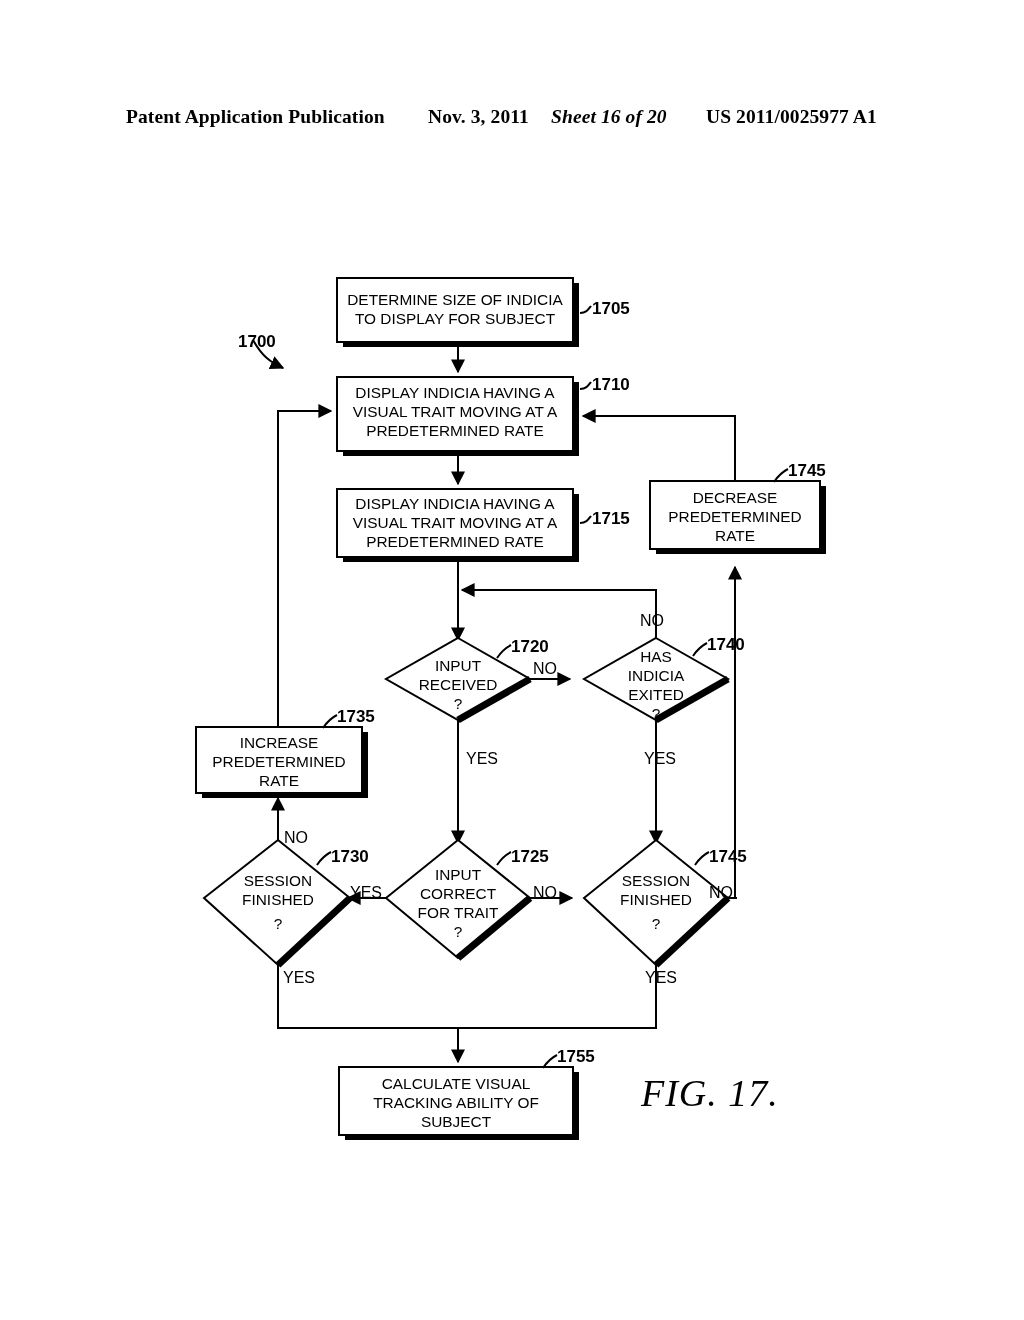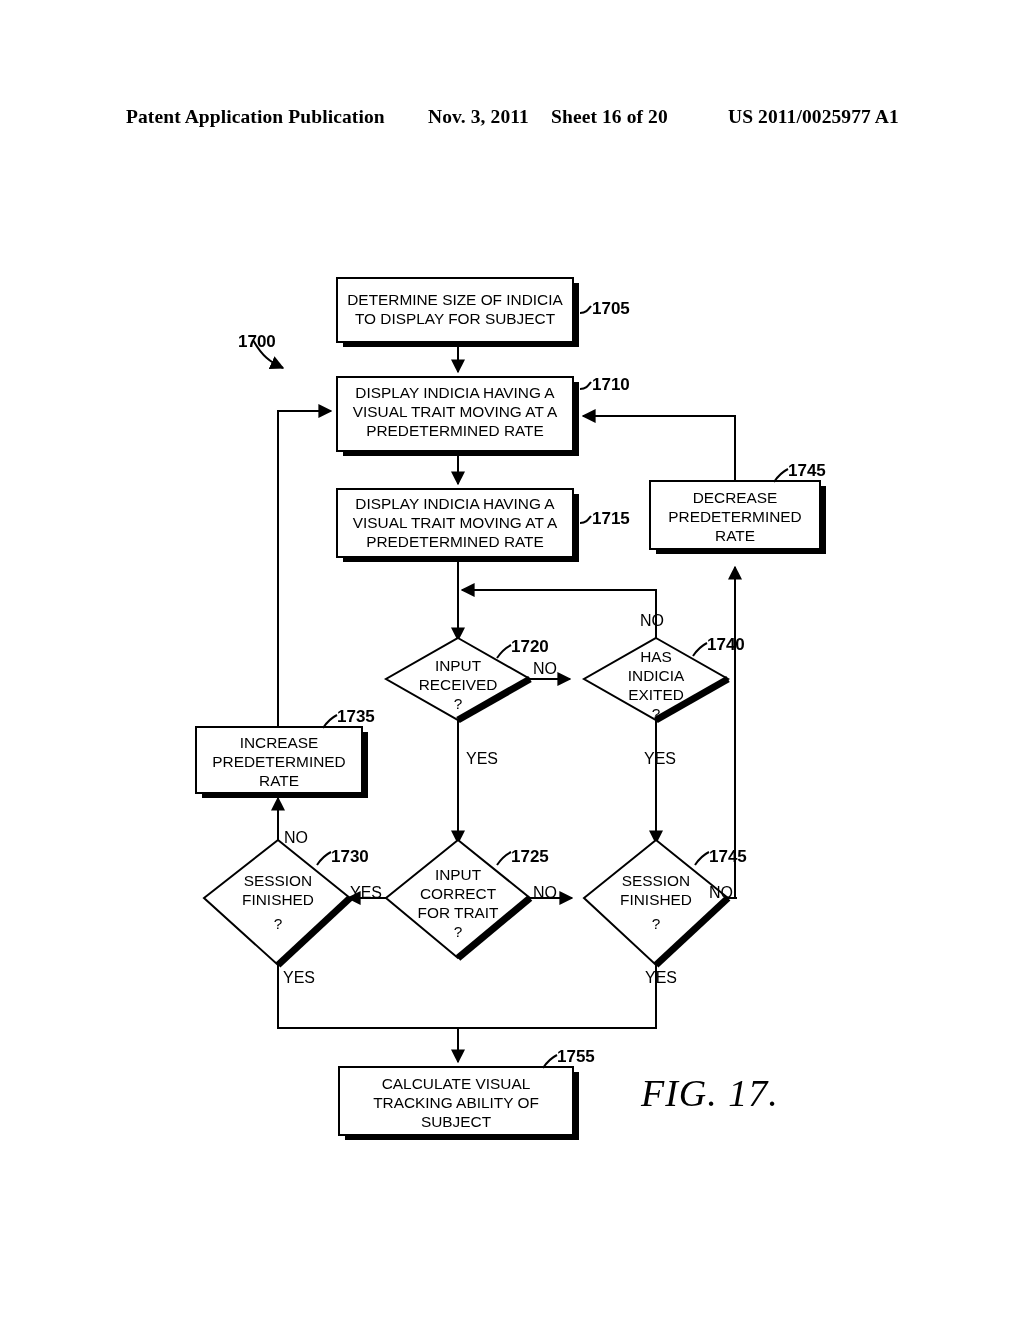--- a/index.html
+++ b/index.html
@@ -30,22 +30,22 @@
     height: 28px;
     font-family: "Liberation Serif", serif;
     font-weight: bold;
     font-size: 19.5px;
     letter-spacing: 0.1px;
     white-space: nowrap;
   }
   .hdr span { position: absolute; top: 0; }
   .hdr .h-pub   { left: 126px; }
   .hdr .h-date  { left: 428px; }
-  .hdr .h-sheet { left: 551px; }
-  .hdr .h-num   { left: 728px; }
+  .hdr .h-sheet { left: 551px; font-style: italic; }
+  .hdr .h-num   { left: 706px; }
 
   svg { position: absolute; left: 0; top: 0; }
 
   .boxtext {
     font-family: "Liberation Sans", sans-serif;
     font-size: 15.4px;
     fill: #000;
     text-anchor: middle;
   }
   .dtext {

